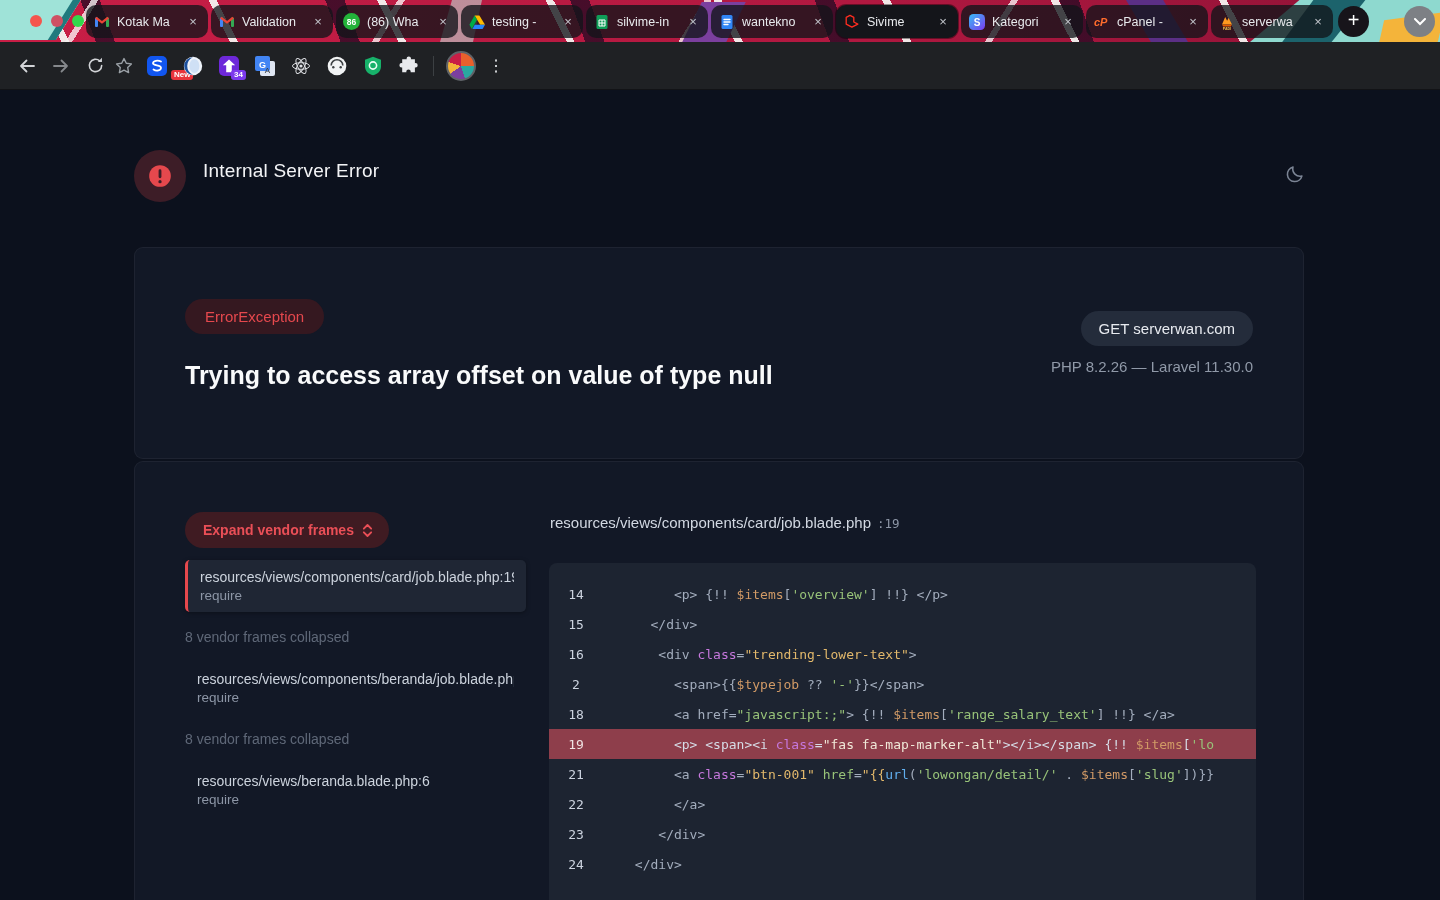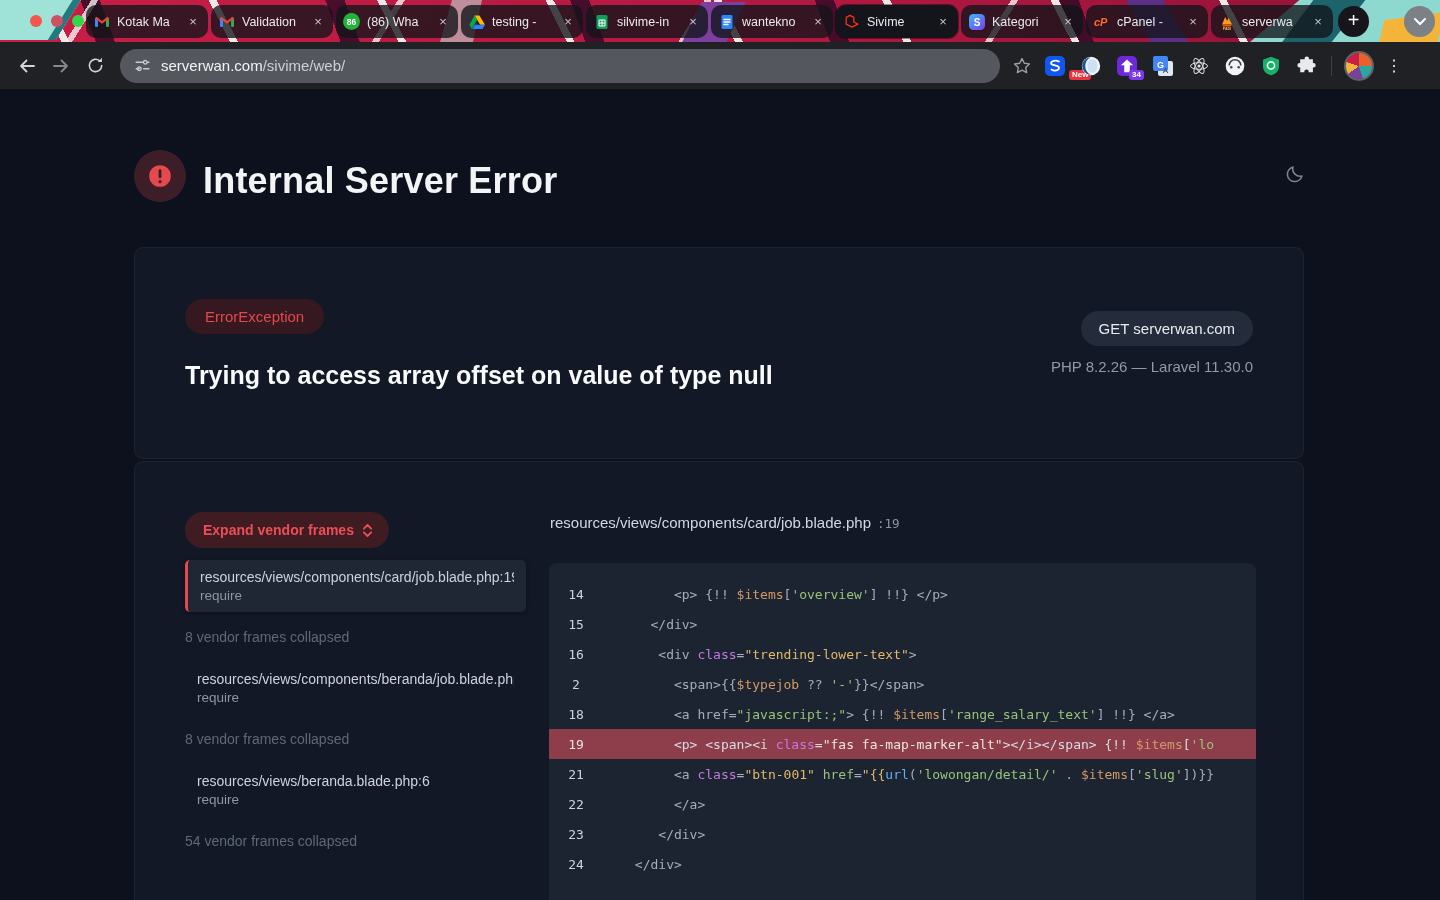--- a/index.html
+++ b/index.html
@@ -63,21 +63,21 @@
   .tb-sep { width:1px; height:20px; background:#3c4043; margin:0 12px 0 14px; }
   .avatar { width:30px; height:30px; border-radius:50%; border:2px solid #5f6368;
             background: conic-gradient(#e8602c 0 25%, #2aa8a0 25% 45%, #7b3f9e 45% 65%, #f4b43a 65% 80%, #c91e46 80% 100%); }
   .kebab { margin-left:12px; color:#e8eaed; font-size:16px; letter-spacing:0; width:16px; text-align:center; }
 
   
   .content { position:absolute; top:90px; left:0; width:1440px; height:810px; background:#0c111d; }
   .err-icon-wrap { position:absolute; left:134px; top:60px; width:52px; height:52px; border-radius:50%;
                    background:#3d1d27; display:flex; align-items:center; justify-content:center; }
   .err-icon-wrap svg { width:26px; height:26px; }
-  .page-title { position:absolute; left:203px; top:70px; font-size:36px; font-weight:700; color:#f3f4f6; letter-spacing:.2px; }
+  .page-title { position:absolute; left:203px; top:70px; font-size:19px; font-weight:400; color:#f3f4f6; letter-spacing:.2px; }
   .moon-btn { position:absolute; left:1284px; top:73px; width:22px; height:22px; }
 
   .card { position:absolute; left:134px; width:1170px; background:#121826; border:1px solid rgba(255,255,255,.05); border-radius:9px; }
   .card1 { top:157px; height:212px; }
   .exc-badge { position:absolute; left:50px; top:51px; background:#351820; color:#e5484d;
                font-size:15px; font-weight:500; padding:9px 20px; border-radius:999px; }
   .exc-message { position:absolute; left:50px; top:113px; font-size:25px; font-weight:600; color:#f9fafb; }
   .req-pill { position:absolute; right:50px; top:63px; background:#242c3b; color:#e8ebf0; font-size:15px;
               padding:9px 18px; border-radius:999px; }
   .runtime { position:absolute; right:50px; top:110px; color:#9099a8; font-size:15px; }
@@ -248,28 +248,20 @@
     <div class="nav-ic">
       <svg width="20" height="20" viewBox="0 0 20 20">
           <path d="M3 10h13M10.5 4.5L16 10l-5.5 5.5" stroke="#85888c" stroke-width="1.8" fill="none" stroke-linecap="round" stroke-linejoin="round"></path>
         </svg>
     </div>
     <div class="nav-ic">
       <svg width="19" height="19" viewBox="0 0 20 20">
           <path d="M16.5 10a6.5 6.5 0 1 1-2.1-4.8" stroke="#d2d4d7" stroke-width="1.7" fill="none" stroke-linecap="round"></path>
           <path d="M16.8 1.8v4.4h-4.4z" fill="#d2d4d7"></path>
         </svg>
-    </div>
-    <div class="omnibox">
-      <svg width="17" height="17" viewBox="0 0 16 16">
-          <path d="M2 5h6.5M12.6 5H14M2 11h2.9M9 11h5" stroke="#c7cacf" stroke-width="1.3" fill="none" stroke-linecap="round"></path>
-          <circle cx="10.6" cy="5" r="1.7" fill="none" stroke="#c7cacf" stroke-width="1.3"></circle>
-          <circle cx="5" cy="11" r="1.7" fill="none" stroke="#c7cacf" stroke-width="1.3"></circle>
-        </svg>
-      <span class="url"><span class="domain">serverwan.com</span><span class="path">/sivime/web/</span></span>
     </div>
     <div class="star-ic">
       <svg width="20" height="20" viewBox="0 0 20 20">
           <path d="M10 2.6l2.3 4.6 5.1.7-3.7 3.6.9 5.1L10 14.2l-4.6 2.4.9-5.1L2.6 7.9l5.1-.7z" stroke="#9aa0a6" stroke-width="1.4" fill="none" stroke-linejoin="round"></path>
         </svg>
     </div>
     <div class="extrow">
         <div class="ext">
           <svg viewBox="0 0 20 20">
             <rect width="20" height="20" rx="5" fill="#1156f0"></rect>
@@ -369,21 +361,20 @@
           <div class="collapsed-label">8 vendor frames collapsed</div>
           <div class="frame-item">
             <div class="frame-path">resources/views/components/beranda/job.blade.php</div>
             <div class="frame-fn">require</div>
           </div>
           <div class="collapsed-label">8 vendor frames collapsed</div>
           <div class="frame-item">
             <div class="frame-path">resources/views/beranda.blade.php:6</div>
             <div class="frame-fn">require</div>
           </div>
-          <div class="collapsed-label">54 vendor frames collapsed</div>
         </div>
 
       <div class="code-col">
         <div class="code-header">
           <span>resources/views/components/card/job.blade.php</span><span class="ref">:19</span>
         </div>
         <div class="code-block">
             <div class="code-line"><span class="ln">14</span><span class="src"><span style="color: rgb(163, 173, 189);">      &lt;p&gt; {!! </span><span style="color: rgb(209, 154, 102);">$items</span><span style="color: rgb(163, 173, 189);">[</span><span style="color: rgb(152, 195, 121);">'overview'</span><span style="color: rgb(163, 173, 189);">] !!} &lt;/p&gt;</span></span></div>
             <div class="code-line"><span class="ln">15</span><span class="src"><span style="color: rgb(163, 173, 189);">   &lt;/div&gt;</span></span></div>
             <div class="code-line"><span class="ln">16</span><span class="src"><span style="color: rgb(163, 173, 189);">    &lt;div </span><span style="color: rgb(198, 120, 221);">class</span><span style="color: rgb(163, 173, 189);">=</span><span style="color: rgb(226, 184, 107);">"trending-lower-text"</span><span style="color: rgb(163, 173, 189);">&gt;</span></span></div>

